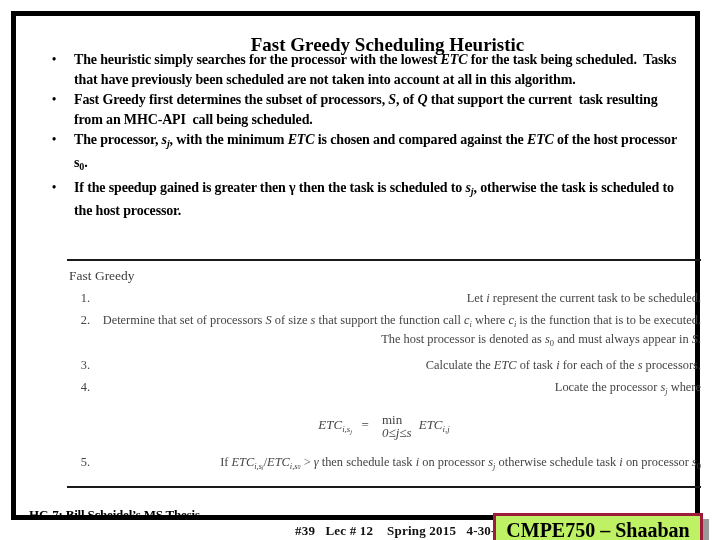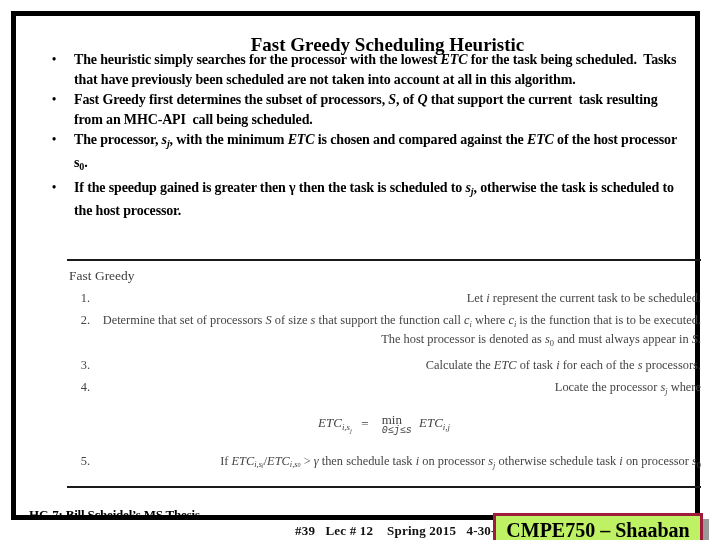--- a/index.html
+++ b/index.html
@@ -140,21 +140,21 @@
     line-height: 14px;
   }
   .minop {
     display: inline-block;
     vertical-align: middle;
     text-align: left;
     margin: 0 4px;
     line-height: 1.0;
   }
   .minop .mintop { font-style: normal; font-size: 13px; display:block; }
-  .minop .minbot { font-size: 10px; display:block; font-style: italic; font-family: Liberation Mono, monospace; }
+  .minop .minbot { font-size: 13px; display:block; font-style: italic; }
 
   
   #footer-rule {
     position: absolute;
     left: 51px;
     top: 470px;
     width: 634px;
     border-top: 2px solid #1a1a1a;
     height: 0;
   }

